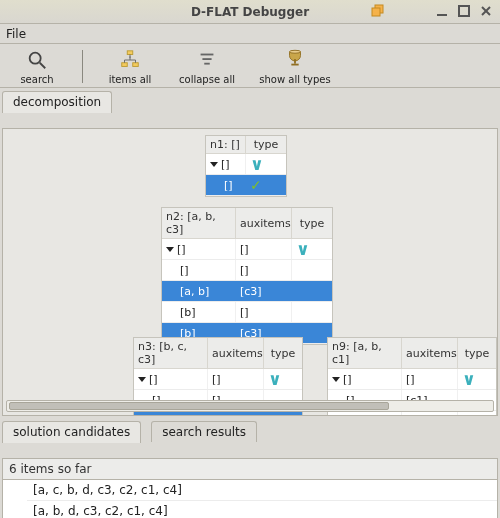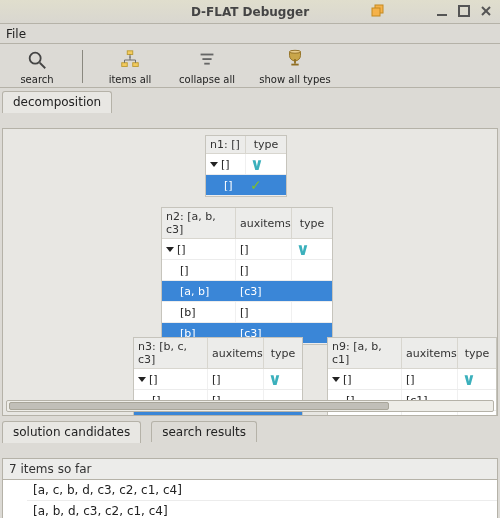--- a/index.html
+++ b/index.html
@@ -479,18 +479,18 @@
     <div class="thumb"></div>
   </div>
 </div>
 
 <div class="tab-strip bottom">
   <div class="tab active">solution candidates</div>
   <div class="tab">search results</div>
 </div>
 
 <div class="panel solution">
-  <div class="sol-status">7 items so far</div>
+  <div class="sol-status">6 items so far</div>
   <div class="sol-list">
     <div class="sol-item">[a, c, b, d, c3, c2, c1, c4]</div>
     <div class="sol-item">[a, b, d, c3, c2, c1, c4]</div>
   </div>
 </div>
 
 </body></html>

